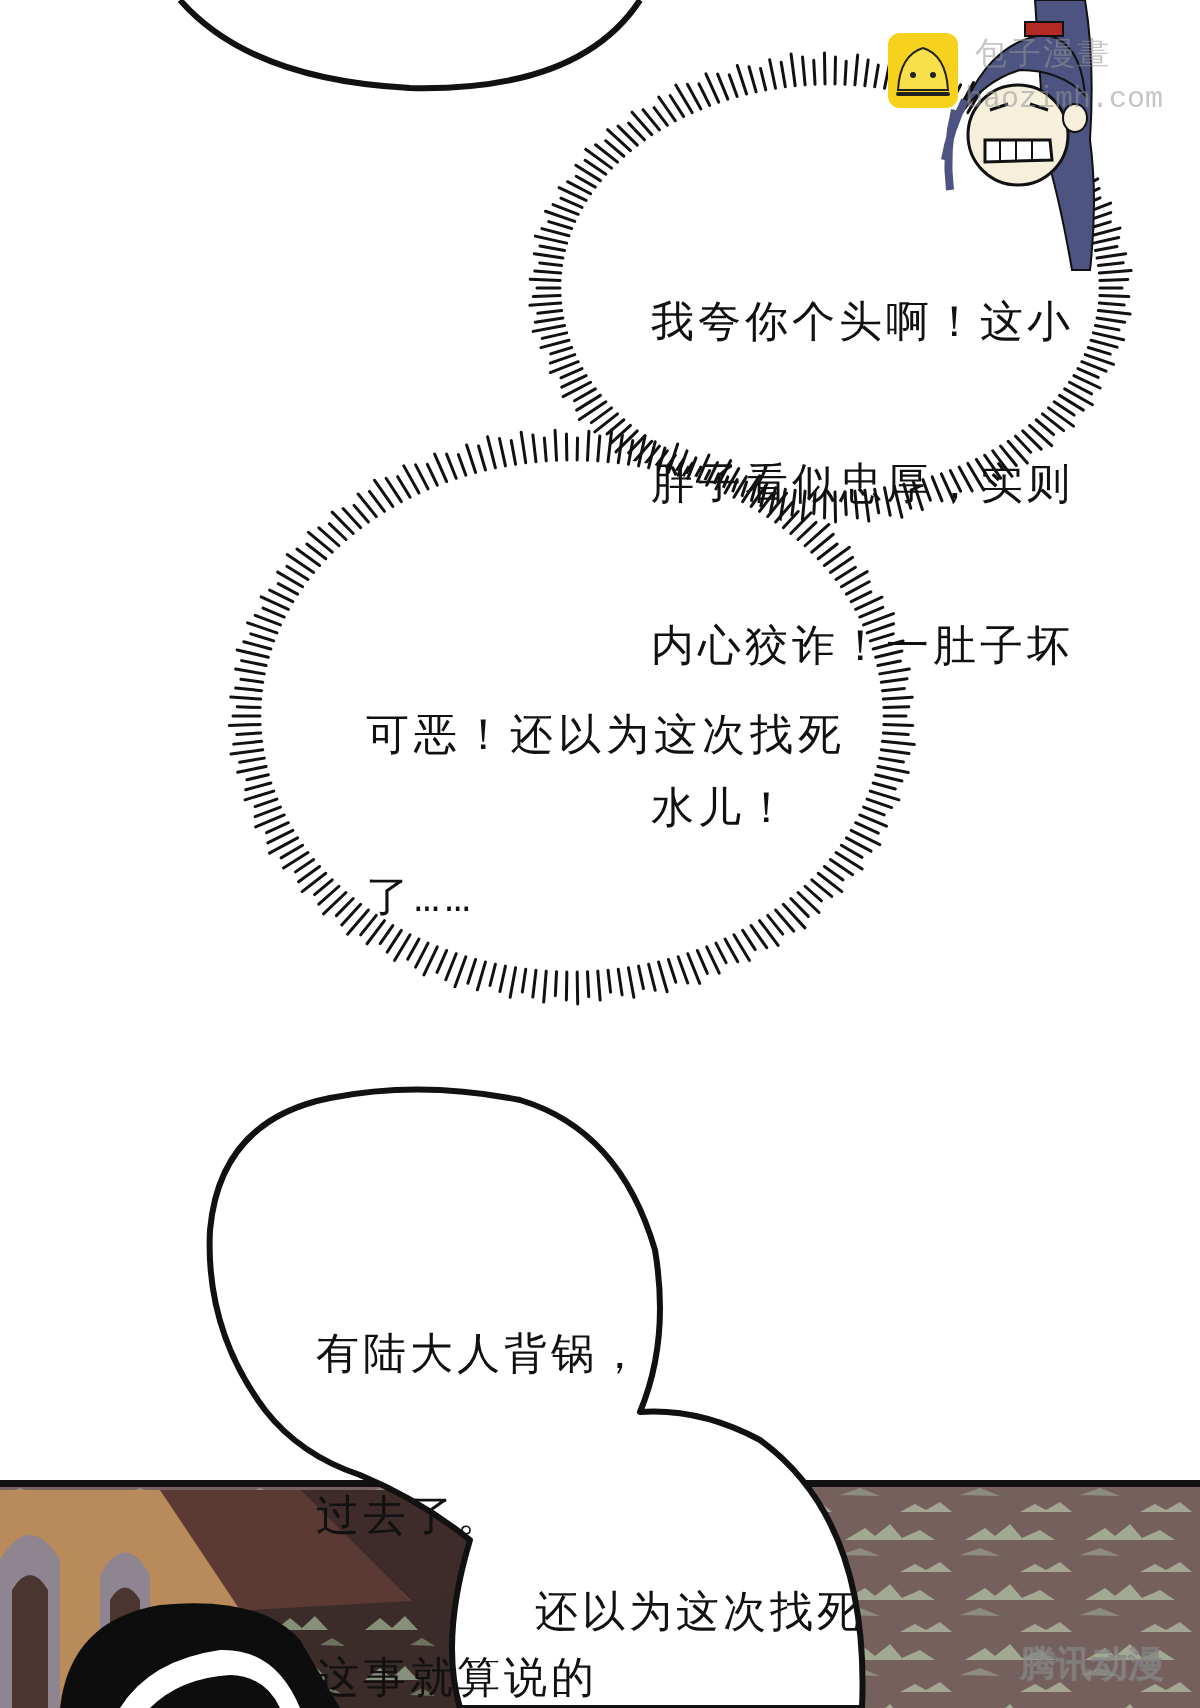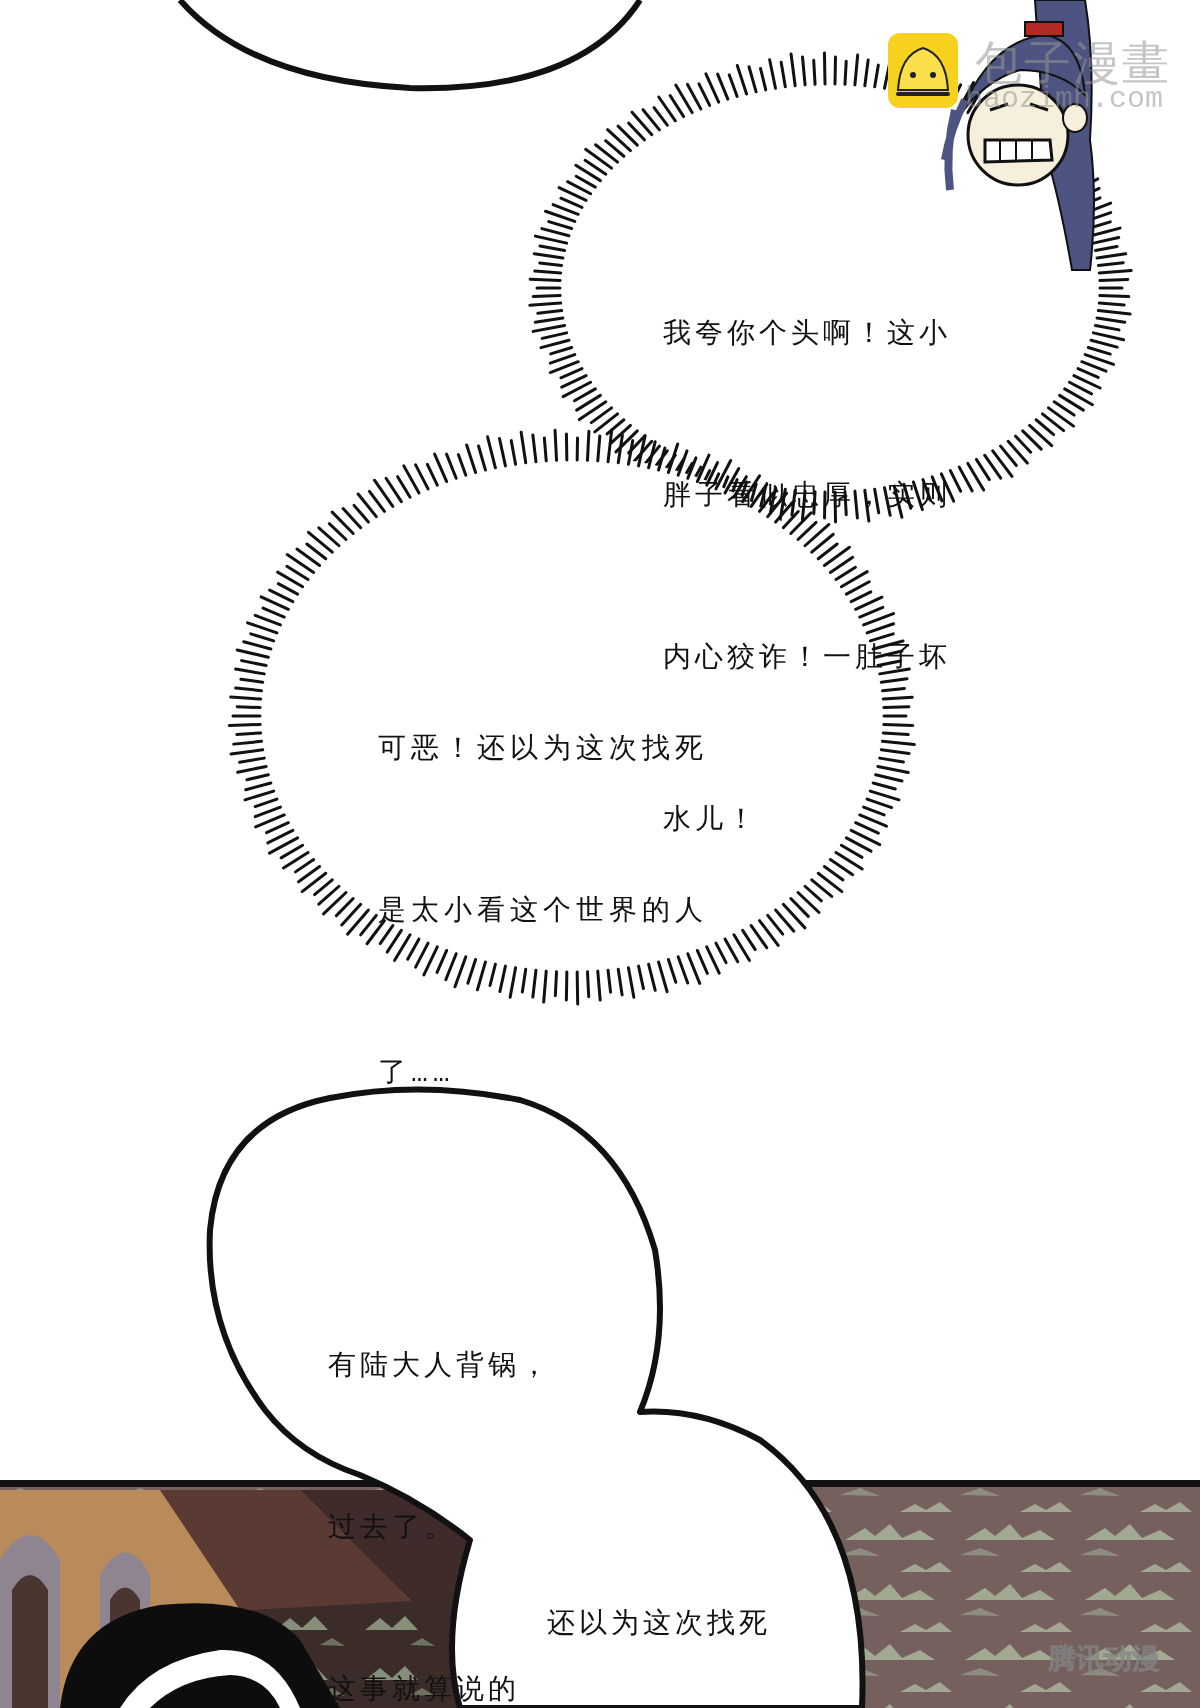--- a/index.html
+++ b/index.html
@@ -1,26 +1,26 @@
 <!DOCTYPE html>
 <html><head>
 <meta charset="utf-8">
 <style>
   html, body { margin:0; padding:0; background:#ffffff; }
   body { width:1200px; height:1708px; position:relative; overflow:hidden;
          font-family:"DejaVu Sans","Liberation Sans",sans-serif; }
   .layer { position:absolute; left:0; top:0; width:1200px; height:1708px; }
-  .txt { position:absolute; color:#111111; font-size:28px; line-height:54px;
-         letter-spacing:4px; white-space:pre; margin:12px; }
+  .txt { position:absolute; color:#111111; font-size:43px; line-height:54px;
+         letter-spacing:4px; white-space:pre; margin:0; }
   .txt div { height:54px; }
-  .wm-title { position:absolute; left:975px; top:32px; font-size:47px; color:rgba(150,150,150,0.55);
+  .wm-title { position:absolute; left:975px; top:32px; font-size:32px; color:rgba(150,150,150,0.55);
               letter-spacing:2px; font-family:"DejaVu Sans",sans-serif; }
   .wm-url { position:absolute; left:965px; top:82px; font-size:30px; color:rgba(150,150,150,0.55);
             font-family:Liberation Mono, monospace; }
-  .wm-tencent { position:absolute; left:1048px; top:1640px; font-size:28px; font-weight:bold;
+  .wm-tencent { position:absolute; left:1020px; top:1640px; font-size:36px; font-weight:bold;
                 color:rgba(255,255,255,0.25); -webkit-text-stroke:1px rgba(120,120,120,0.7);
                 letter-spacing:0px; font-family:"DejaVu Sans",sans-serif;text-align:right; }
 </style>
 </head>
 <body>
 
 <svg class="layer" viewBox="0 0 1200 1708" xmlns="http://www.w3.org/2000/svg">
   <defs>
     <pattern id="foliage" width="120" height="60" patternUnits="userSpaceOnUse">
       <rect width="120" height="60" fill="#76605e"></rect>
@@ -469,21 +469,20 @@
 
 <div class="txt" style="left:651px; top:186px;">
   <div>我夸你个头啊！这小</div>
   <div>胖子看似忠厚，实则</div>
   <div>内心狡诈！一肚子坏</div>
   <div>水儿！</div>
 </div>
 
 <div class="txt" style="left:366px; top:603px; letter-spacing:5px;font-family:Liberation Mono, monospace;">
   <div>可恶！还以为这次找死</div>
-  <div>是太小看这个世界的人</div>
   <div>了……</div>
 </div>
 
 <div class="txt" style="left:316px; top:1218px;">
   <div>有陆大人背锅，</div>
   <div>过去了。</div>
   <div>这事就算说的</div>
 </div>
 
 <div class="txt" style="left:535px; top:1476px;">

